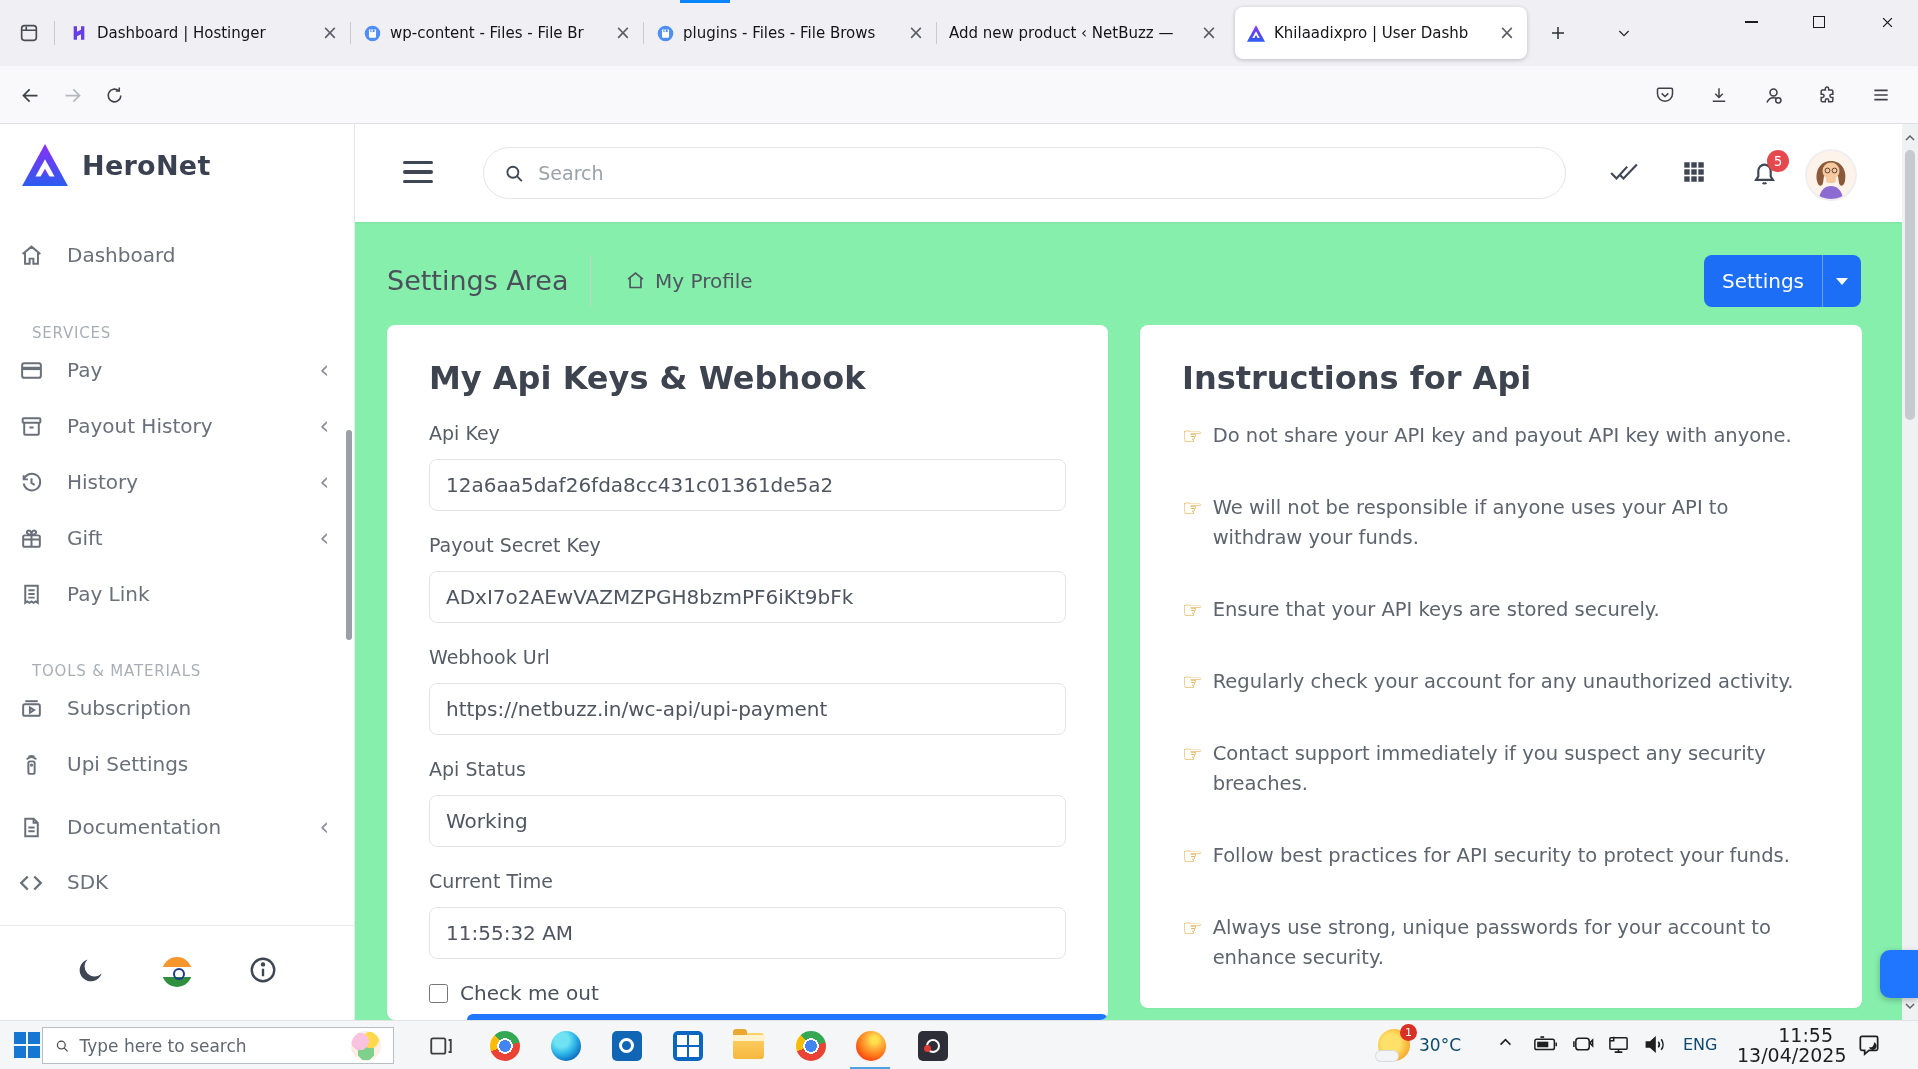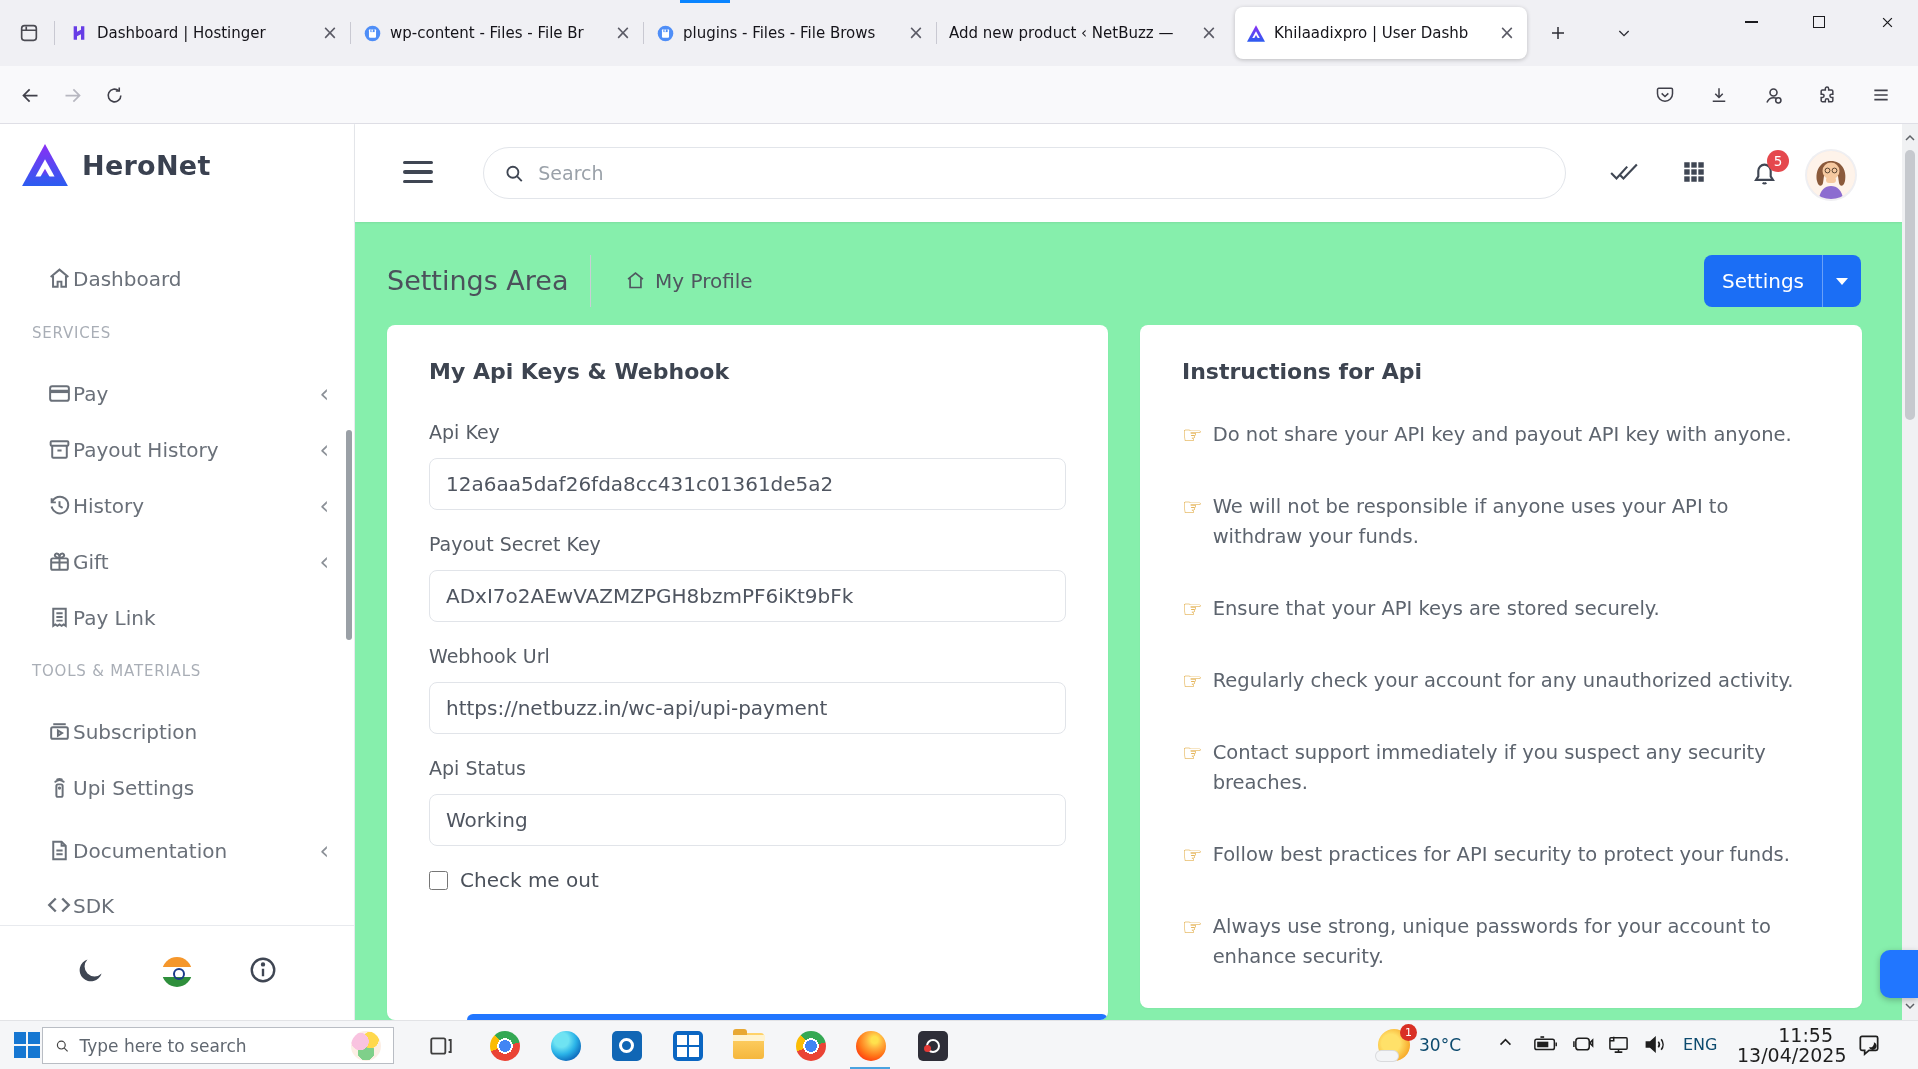--- a/index.html
+++ b/index.html
@@ -28,21 +28,21 @@
   .urltxt .path { color:#7a7a85; }
   .zoombadge { background:#fff; border-radius:4px; font-size:13.5px; color:#15141a; padding:3px 8px; margin-right:10px; box-shadow:0 0 0 1px rgba(0,0,0,.06); }
 
   
   .content { position:absolute; left:0; top:124px; width:1918px; height:896px; background:#86efac; }
 
   
   .sidebar { position:absolute; left:0; top:0; width:355px; height:896px; background:#fff; border-right:1px solid #e8eaee; }
   .brandrow { position:absolute; left:22px; top:20px; display:flex; align-items:center; gap:14px; }
   .brandname { font-size:27px; font-weight:600; color:#3a4150; letter-spacing:.3px; }
-  .srow { position:absolute; left:0; width:355px; height:48px; display:flex; align-items:flex-end; padding-left:45px; color:#6a7079; font-size:20px; cursor:pointer; }
+  .srow { position:absolute; left:0; width:355px; height:48px; display:flex; align-items:flex-start; padding-left:17px; gap:22px; color:#6a7079; font-size:20px; cursor:pointer; }
   .srow .sic { width:28px; display:flex; justify-content:center; color:#6a7079; flex:none; }
   .srow .chev { position:absolute; right:26px; font-size:24px; color:#8b9097; line-height:1; }
   .shead { position:absolute; left:32px; color:#a9aeb6; font-size:15px; letter-spacing:.8px;margin-top:8px; }
   .sdivider { position:absolute; left:0; top:801px; width:354px; height:1px; background:#e8eaee; }
   .sbottom { position:absolute; left:0; top:824px; width:354px; height:48px; display:flex; align-items:center; justify-content:space-around; padding:0 48px; }
   .sscroll { position:absolute; right:2px; top:306px; width:6px; height:210px; border-radius:3px; background:#9aa0a6; }
 
   
   .main { position:absolute; left:355px; top:0; width:1547px; height:896px; }
   .appbar { position:absolute; left:0; top:0; width:1547px; height:98px; background:#fff; box-shadow:0 1px 2px rgba(0,0,0,.07); }
@@ -61,21 +61,21 @@
   .crumbitem { position:absolute; left:300px; top:131px; font-size:20px; color:#4f565f; line-height:52px; }
   .setbtn { position:absolute; left:1349px; top:131px; width:157px; height:52px; background:#1b6ef5; border-radius:8px; color:#fff; display:flex; align-items:center; cursor:pointer; }
   .setbtn .slabel { flex:1; text-align:center; font-size:20px; }
   .setbtn .ssep { width:1px; height:52px; background:rgba(255,255,255,.35); }
   .setbtn .scaret { width:38px; display:flex; justify-content:center; }
   .caret-down { width:0; height:0; border-left:6px solid transparent; border-right:6px solid transparent; border-top:7px solid #fff; }
 
   .card { position:absolute; background:#fff; border-radius:8px; box-shadow:0 1px 2px rgba(0,0,0,.04); overflow:hidden; }
   .card-l { left:32px; top:201px; width:721px; height:695px; padding:34px 42px 0 42px; }
   .card-r { left:785px; top:201px; width:722px; height:683px; padding:34px 42px 0 42px; }
-  .cardtitle { font-size:22px; font-weight:600; color:#3d4450; margin-bottom:36px; }
+  .cardtitle { font-size:32px; font-weight:600; color:#3d4450; margin-bottom:24px; }
   .fgroup { margin-bottom:22px; }
   .flabel { display:block; font-size:19px; color:#575d66; margin-bottom:14px; line-height:24px; }
   .finput { width:100%; height:52px; border:1px solid #e1e4e9; border-radius:8px; padding:0 16px; font-size:20px; color:#4f5560; font-family:"DejaVu Sans",sans-serif; background:#fff; outline:none; }
   .checkrow { display:flex; align-items:center; gap:12px; margin-top:21px; }
   .checkrow input { width:19px; height:19px; }
   .checkrow label { font-size:20px; color:#4a505a; }
   .bluesliver { position:absolute; left:80px; top:689px; width:641px; height:8px; background:#2176ff; border-radius:6px 6px 0 0; }
 
   .ilist { list-style:none; }
   .ilist li { display:flex; gap:10px; margin-bottom:42px; font-size:19.5px; color:#5d646e; line-height:30px; }
@@ -516,20 +516,24 @@
           <label class="flabel">Payout Secret Key</label>
           <input class="finput" type="text" value="ADxI7o2AEwVAZMZPGH8bzmPF6iKt9bFk" style="">
         </div>
         <div class="fgroup">
           <label class="flabel">Webhook Url</label>
           <input class="finput" type="text" value="https://netbuzz.in/wc-api/upi-payment" style="">
         </div>
         <div class="fgroup">
           <label class="flabel">Api Status</label>
           <input class="finput" type="text" value="Working" style="">
+        </div>
+        <div class="fgroup">
+          <label class="flabel">Current Time</label>
+          <input class="finput" type="text" value="11:55:32 AM" style="">
         </div>
 
         <div class="checkrow">
           <input type="checkbox" id="checkme" style="">
           <label for="checkme">Check me out</label>
         </div>
 
         <div class="bluesliver"></div>
       </div>
 

